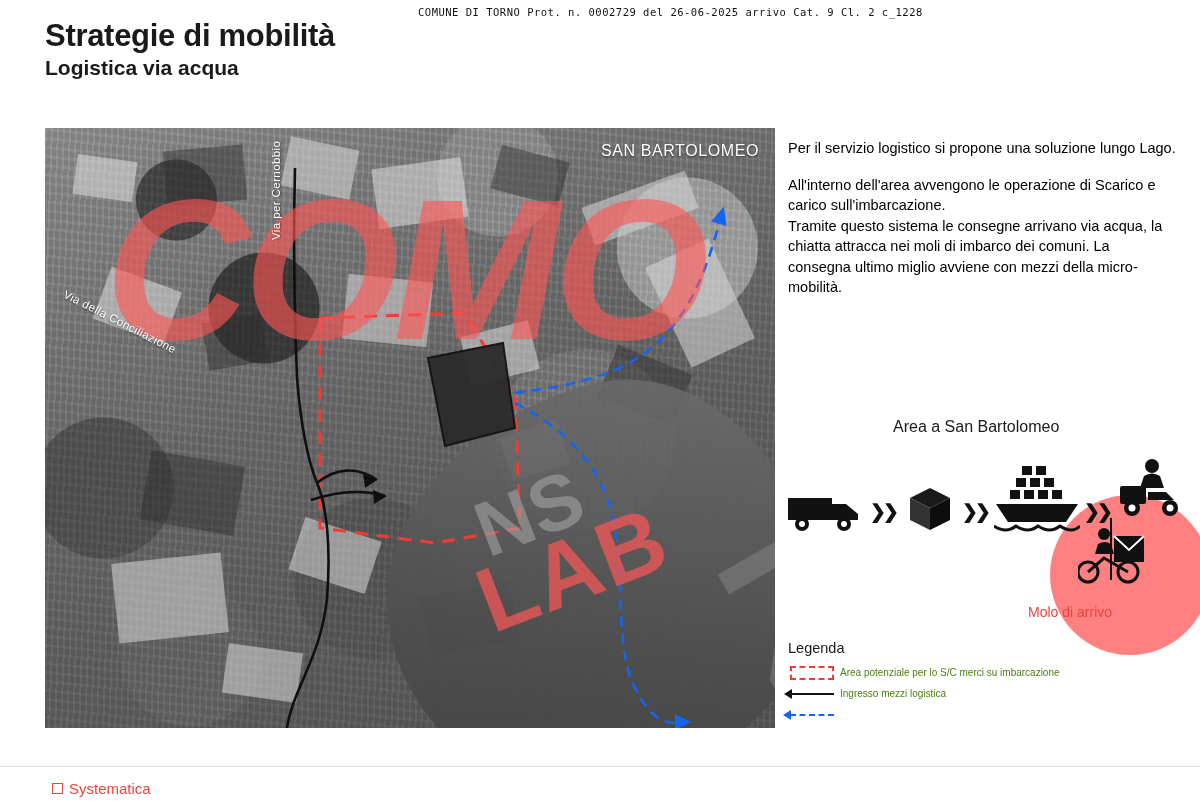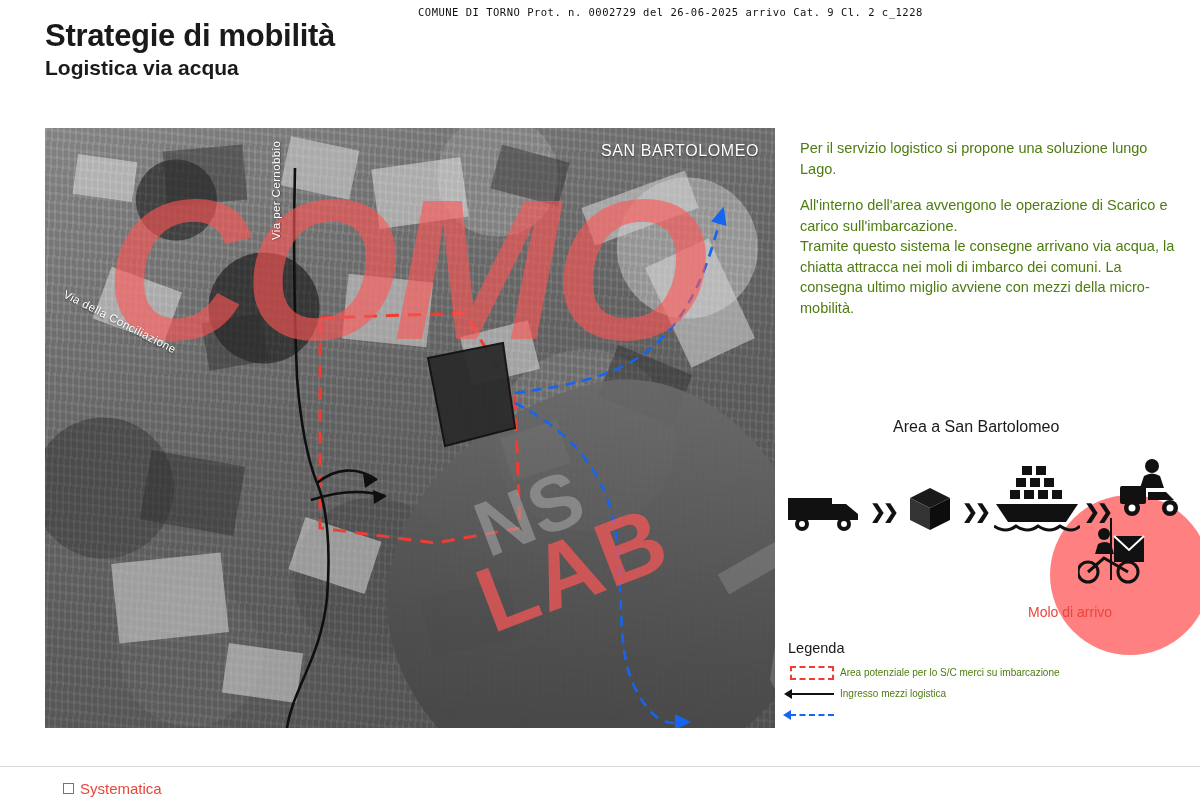--- a/index.html
+++ b/index.html
@@ -150,24 +150,24 @@
     background: rgba(255,86,86,0.75);
   }
 
   
   #right {
     position: absolute;
     left: 788px; top: 138px;
     width: 388px;
   }
   #right p {
-    margin: 0 0 16px 12px;
+    margin: 0 0 16px 0;
     font-size: 14.5px;
     line-height: 1.42;
-    color: #4d7c0f;
+    color: #000000;
   }
   #right p.tight { margin-bottom: 0; }
 
   
   #diagram {
     position: absolute;
     left: 788px; top: 408px;
     width: 400px; height: 220px;
   }
   .diagram-title {
@@ -240,21 +240,21 @@
   .key-dashed-blue:after {
     content: ""; position: absolute; left: -7px; top: -6px;
     border-top: 5px solid transparent;
     border-bottom: 5px solid transparent;
     border-right: 8px solid #1565f0;
   }
 
   
   #footer {
     position: absolute;
-    left: 63px; bottom: 12px;
+    left: 52px; bottom: 12px;
     display: flex;
     align-items: center;
     gap: 6px;
   }
   .footer-mark {
     width: 11px; height: 11px;
     border: 1.6px solid #e8453c;
   }
   .footer-text {
     font-size: 15px;

